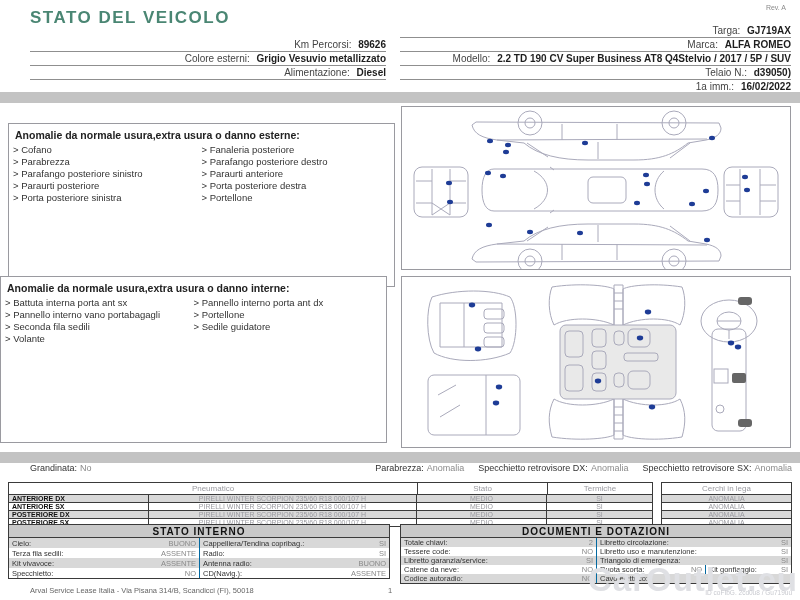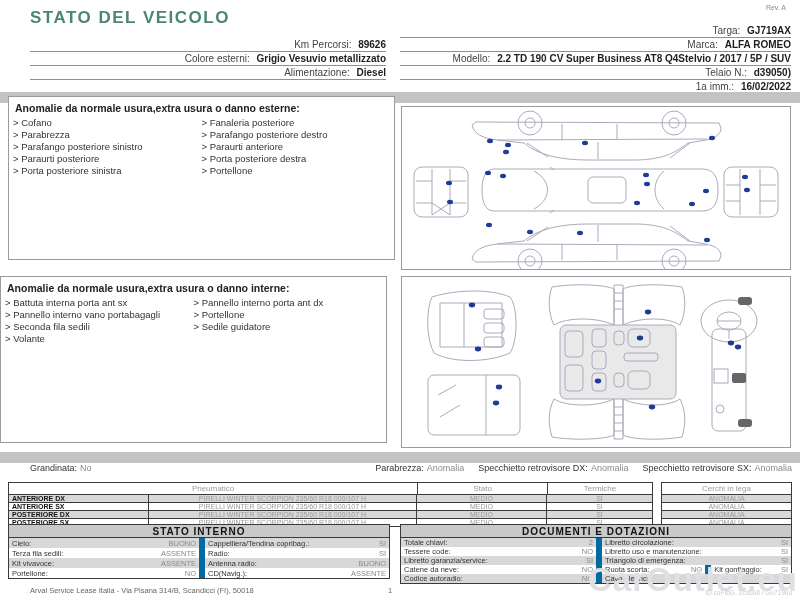--- a/index.html
+++ b/index.html
@@ -17,21 +17,21 @@
               line-height:11px;text-align:right; }
   .info-row .lbl { color:#444; margin-right:4px; }
   .info-row .val { font-weight:bold; color:#1d1d1d; }
   .info-row.teal-line { border-bottom:1px solid #4a8673; }
 
   .band { position:absolute; left:0; width:800px; height:11px; background:#c3c3c3; }
   .band1 { top:92px; } .band2 { top:452px; }
 
   
   .box { position:absolute; border:1px solid #9a9aa0; background:#fff; }
-  .box-ext-list { top:96px; left:8px;  width:387px; height:164px; }
+  .box-ext-list { top:123px; left:8px;  width:387px; height:164px; }
   .box-ext-diag { top:106px; left:401px; width:390px; height:164px; }
   .box-int-list { top:276px; left:0;  width:387px; height:167px; }
   .box-int-diag { top:276px; left:401px; width:390px; height:172px; }
   .box h2 { font-size:10.5px; font-weight:bold; color:#222; padding:5px 6px 3px 6px; }
   .anom-cols { display:flex; padding:0 4px; }
   .anom-cols ul { list-style:none; width:50%; }
   .anom-cols li { font-size:9.5px; line-height:11px; margin-bottom:1px; color:#333;
                   padding-left:12px; text-indent:-12px; }
   .anom-cols li::before { content:"> "; }
   .diagram { display:block; margin:0 auto; }
@@ -78,21 +78,21 @@
   .btable { position:absolute; border:1px solid #3a3a3a; font-size:7.5px; }
   .btable.stato { top:524px; left:8px;  width:382px; }
   .btable.docs  { top:524px; left:400px; width:392px; }
   .bt-title { background:#c9c9c9; border-bottom:1px solid #3a3a3a; font-weight:bold;
               font-size:10px; text-align:center; letter-spacing:1px; color:#111;
               height:13px; line-height:13px; }
   .bt-row { display:flex; height:10px; align-items:center; }
   .btable.docs .bt-row { height:9px; }
   .bt-row:nth-child(even) { background:#d8d8d8; }
   .bt-pair { display:flex; width:50%; height:100%; align-items:center; }
-  .bt-pair + .bt-pair { border-left:6px solid #0369a1; }
+  .bt-pair + .bt-pair { border-left:1px solid #0369a1; }
   .bt-lbl { color:#333; padding-left:3px; flex:1; white-space:nowrap; overflow:hidden; }
   .bt-val { color:#8a8a8a; text-align:right; padding-right:3px; white-space:nowrap; }
   .bt-pair.sub { width:28%; } .bt-pair.sub2 { width:22%; }
 
   
   .footer-company { position:absolute; top:586px; left:30px; font-size:7.5px; color:#666; }
   .footer-page { position:absolute; top:586px; left:388px; font-size:7.5px; color:#666; }
   .watermark { position:absolute; right:2px; bottom:0; text-align:right; z-index:5;
                pointer-events:none; }
   .wm-brand { font-size:33px; font-weight:bold; color:#dfe0e4; line-height:30px;
@@ -390,21 +390,21 @@
           <span class="bt-lbl">Kit vivavoce:</span>
           <span class="bt-val">ASSENTE</span>
         </div>
       <div class="bt-pair">
           <span class="bt-lbl">Antenna radio:</span>
           <span class="bt-val">BUONO</span>
         </div>
     </div>
     <div class="bt-row">
       <div class="bt-pair">
-          <span class="bt-lbl">Portellone:</span>
+          <span class="bt-lbl">Specchietto:</span>
           <span class="bt-val">NO</span>
         </div>
       <div class="bt-pair">
           <span class="bt-lbl">CD(Navig.):</span>
           <span class="bt-val">ASSENTE</span>
         </div>
     </div>
   </div>
 
   <div class="btable docs">

